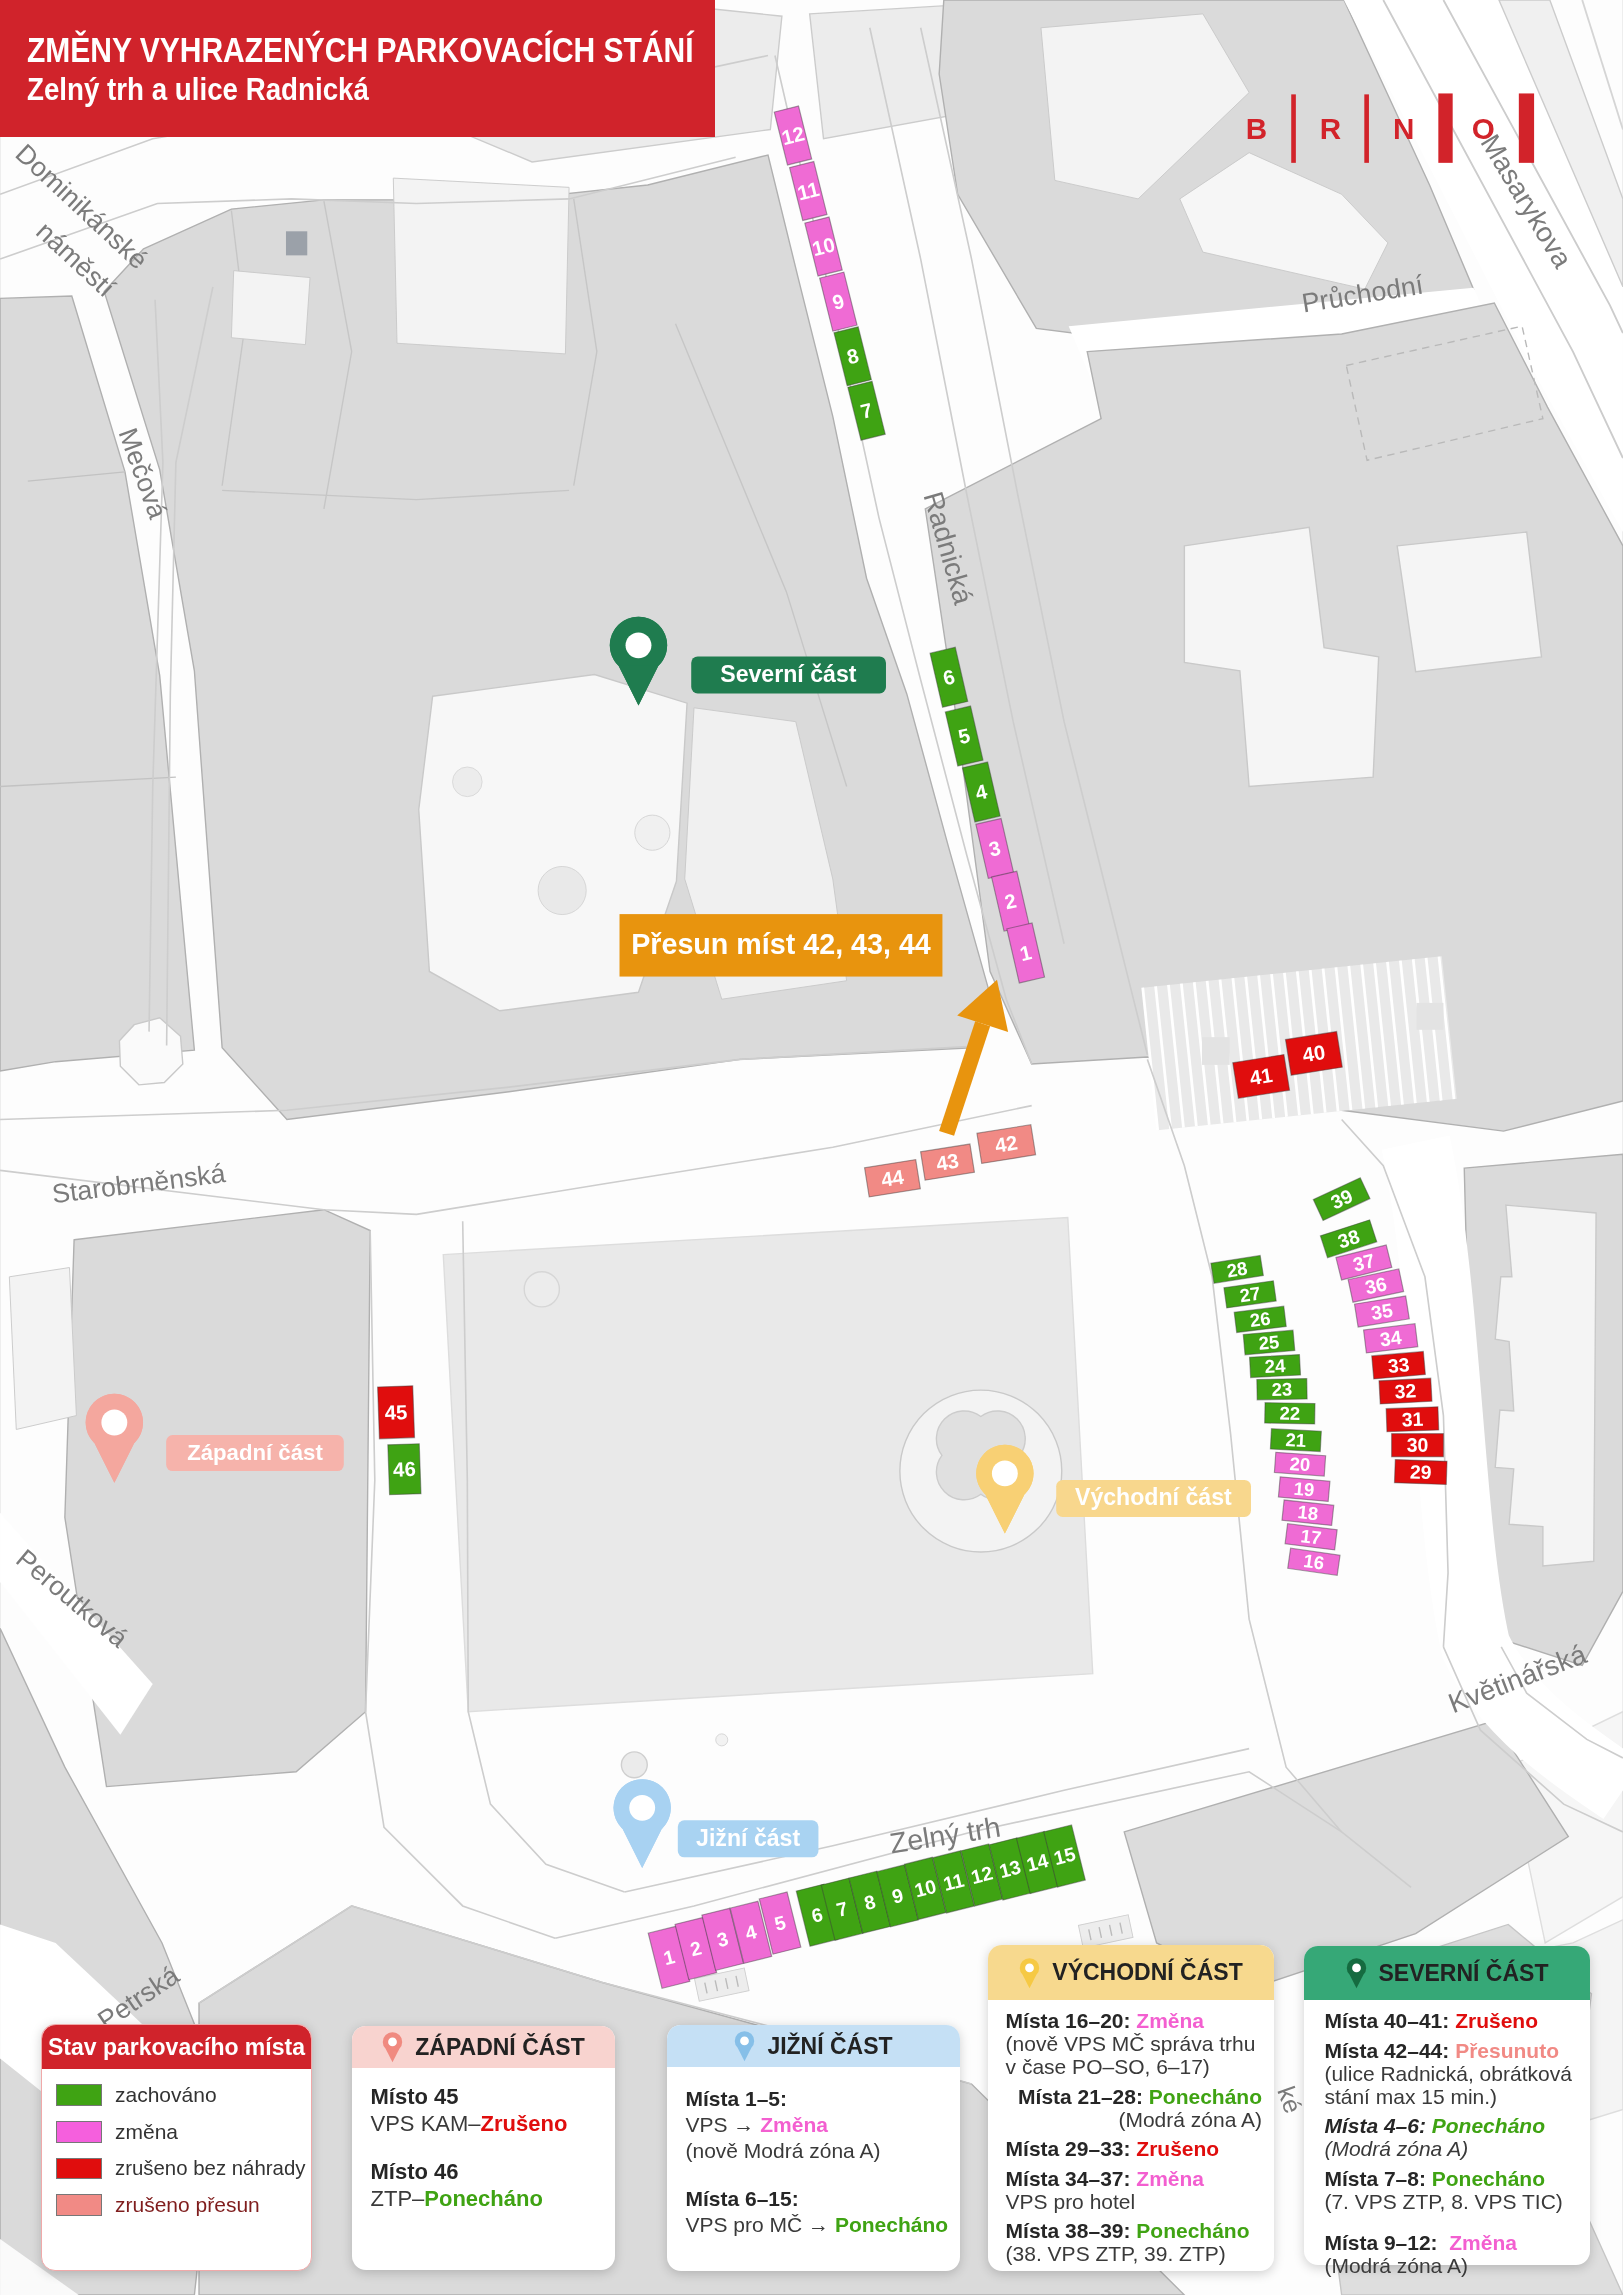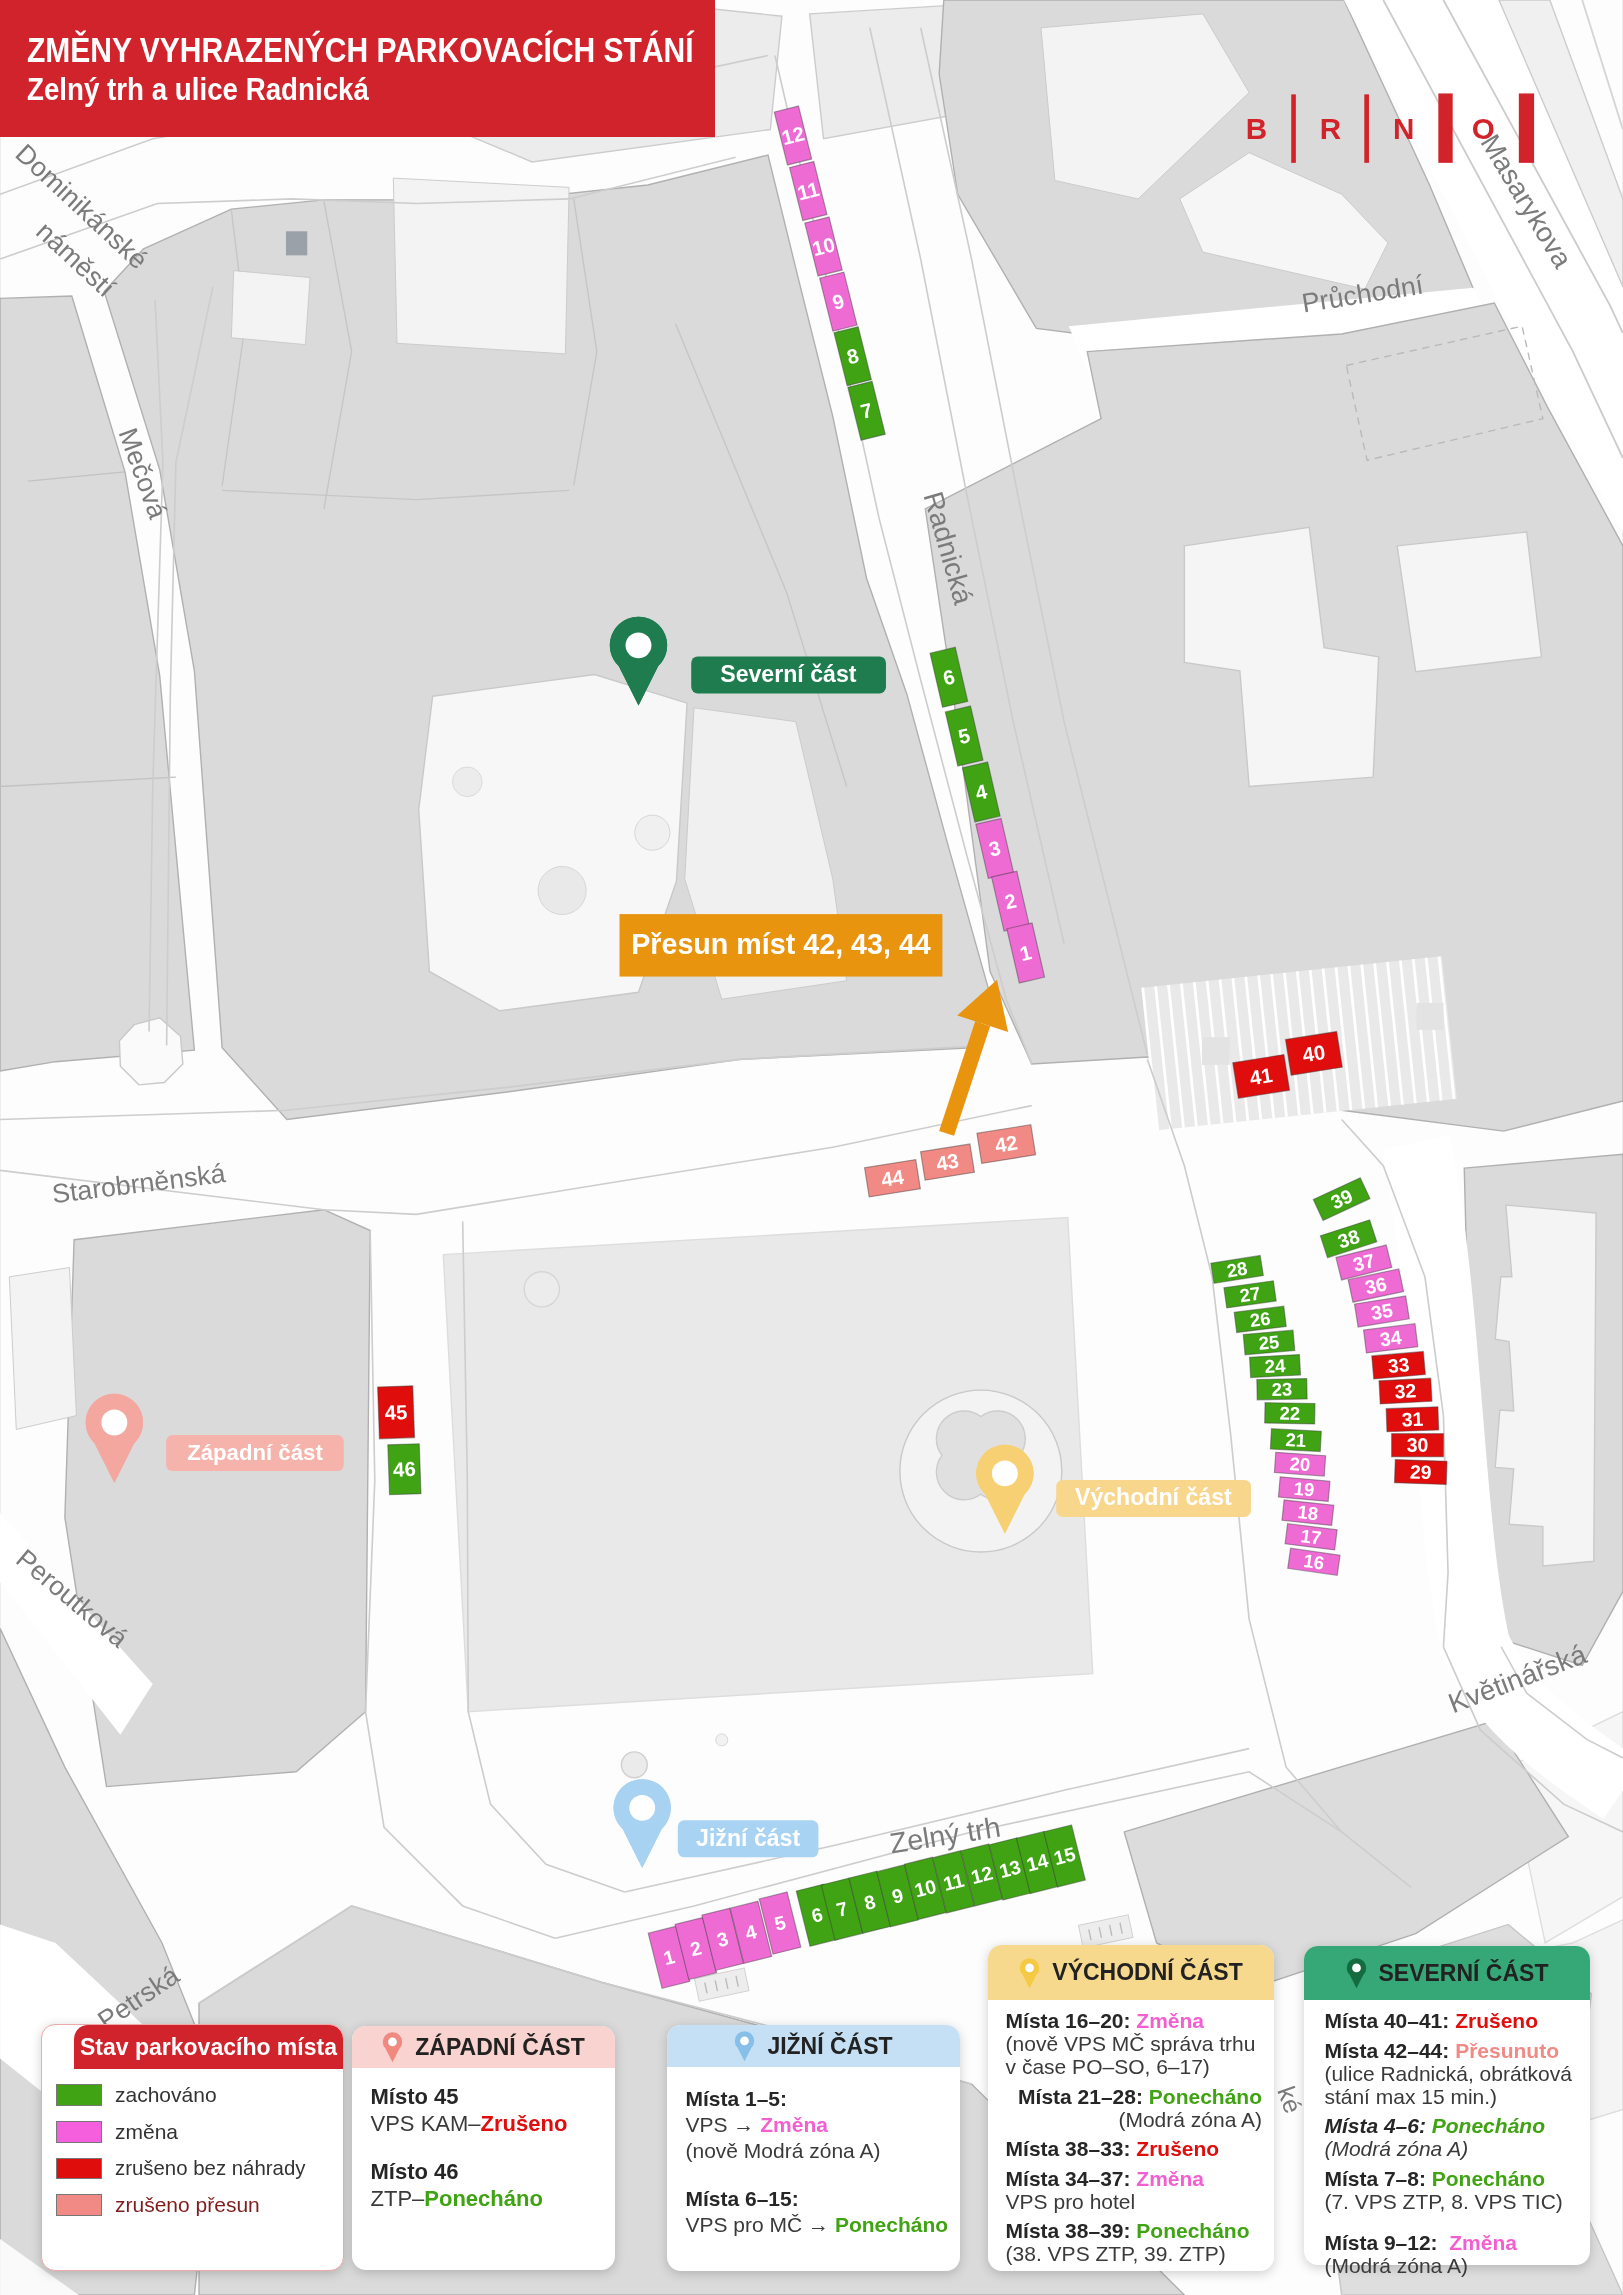--- a/index.html
+++ b/index.html
@@ -489,21 +489,21 @@
 <text x="3206" y="301" text-anchor="middle" font-size="64" font-weight="bold">O</text>
 <rect x="3283" y="202" width="33" height="150"></rect>
 </g>
 </svg>
 
 <div style="position:absolute;left:0;top:0;width:715px;height:137px;background:#d0232b;color:#fff;">
   <div style="position:absolute;left:27px;top:30px;font-weight:bold;font-size:35px;white-space:nowrap;transform:scale(0.857,1);transform-origin:left top;">ZMĚNY VYHRAZENÝCH PARKOVACÍCH STÁNÍ</div>
   <div style="position:absolute;left:27px;top:71px;font-weight:bold;font-size:32px;white-space:nowrap;transform:scale(0.866,1);transform-origin:left top;">Zelný trh a ulice Radnická</div>
 </div>
 
-<div class="card" style="left:41px;top:2024px;width:269px;height:245px;border:0.9px solid #f0a9a9;padding-left:32px;">
+<div class="card" style="left:41px;top:2024px;width:269px;height:245px;border:0.9px solid #f0a9a9;">
   <div class="hd" style="height:44px;background:#d0232b;color:#ffffff;font-size:23px;">Stav parkovacího místa</div>
   <div style="position:absolute;left:14px;top:58px;">
     <div style="display:flex;align-items:center;margin-bottom:13px;">
           <div style="width:44px;height:19.4px;background:#3fa313;border:0.5px solid #777;"></div>
           <div style="margin-left:13px;font-size:21px;color:#333;">zachováno</div>
         </div>
     <div style="display:flex;align-items:center;margin-bottom:13px;">
           <div style="width:44px;height:19.4px;background:#f55fdd;border:0.5px solid #777;"></div>
           <div style="margin-left:13px;font-size:21px;color:#333;">změna</div>
         </div>
@@ -550,21 +550,21 @@
   <div class="hd" style="height:55px;background:#f7d98e;font-size:23px;">
     <svg width="21" height="32" viewBox="-62 -70 124 204" style="margin-right:12px;">
           <circle cx="0" cy="0" r="62" fill="#f6c944"></circle>
           <polygon points="-43,44 0,130 43,44" fill="#f6c944"></polygon>
           <circle r="28" fill="#fff"></circle>
         </svg>
     VÝCHODNÍ ČÁST</div>
   <div class="bd" style="font-size:21px;line-height:23px;padding:9.3px 12px 0 17.6px;">
     <div><span class="b">Místa 16–20:</span> <span class="pk">Změna</span><br>(nově VPS MČ správa trhu<br>v čase PO–SO, 6–17)</div>
     <div style="margin-top:6.5px;text-align:right;"><span class="b">Místa 21–28:</span> <span class="gr">Ponecháno</span><br>(Modrá zóna A)</div>
-    <div style="margin-top:6.5px;"><span class="b">Místa 38–33:</span> <span class="rd">Zrušeno</span></div>
+    <div style="margin-top:6.5px;"><span class="b">Místa 29–33:</span> <span class="rd">Zrušeno</span></div>
     <div style="margin-top:6.5px;"><span class="b">Místa 34–37:</span> <span class="pk">Změna</span><br>VPS pro hotel</div>
     <div style="margin-top:6.5px;"><span class="b">Místa 38–39:</span> <span class="gr">Ponecháno</span><br>(38. VPS ZTP, 39. ZTP)</div>
   </div>
 </div>
 
 <div class="card" style="left:1304px;top:1946px;width:286px;height:319px;">
   <div class="hd" style="height:54px;background:#36a877;font-size:23px;">
     <svg width="21" height="32" viewBox="-62 -70 124 204" style="margin-right:12px;">
           <circle cx="0" cy="0" r="62" fill="#156b40"></circle>
           <polygon points="-43,44 0,130 43,44" fill="#156b40"></polygon>

